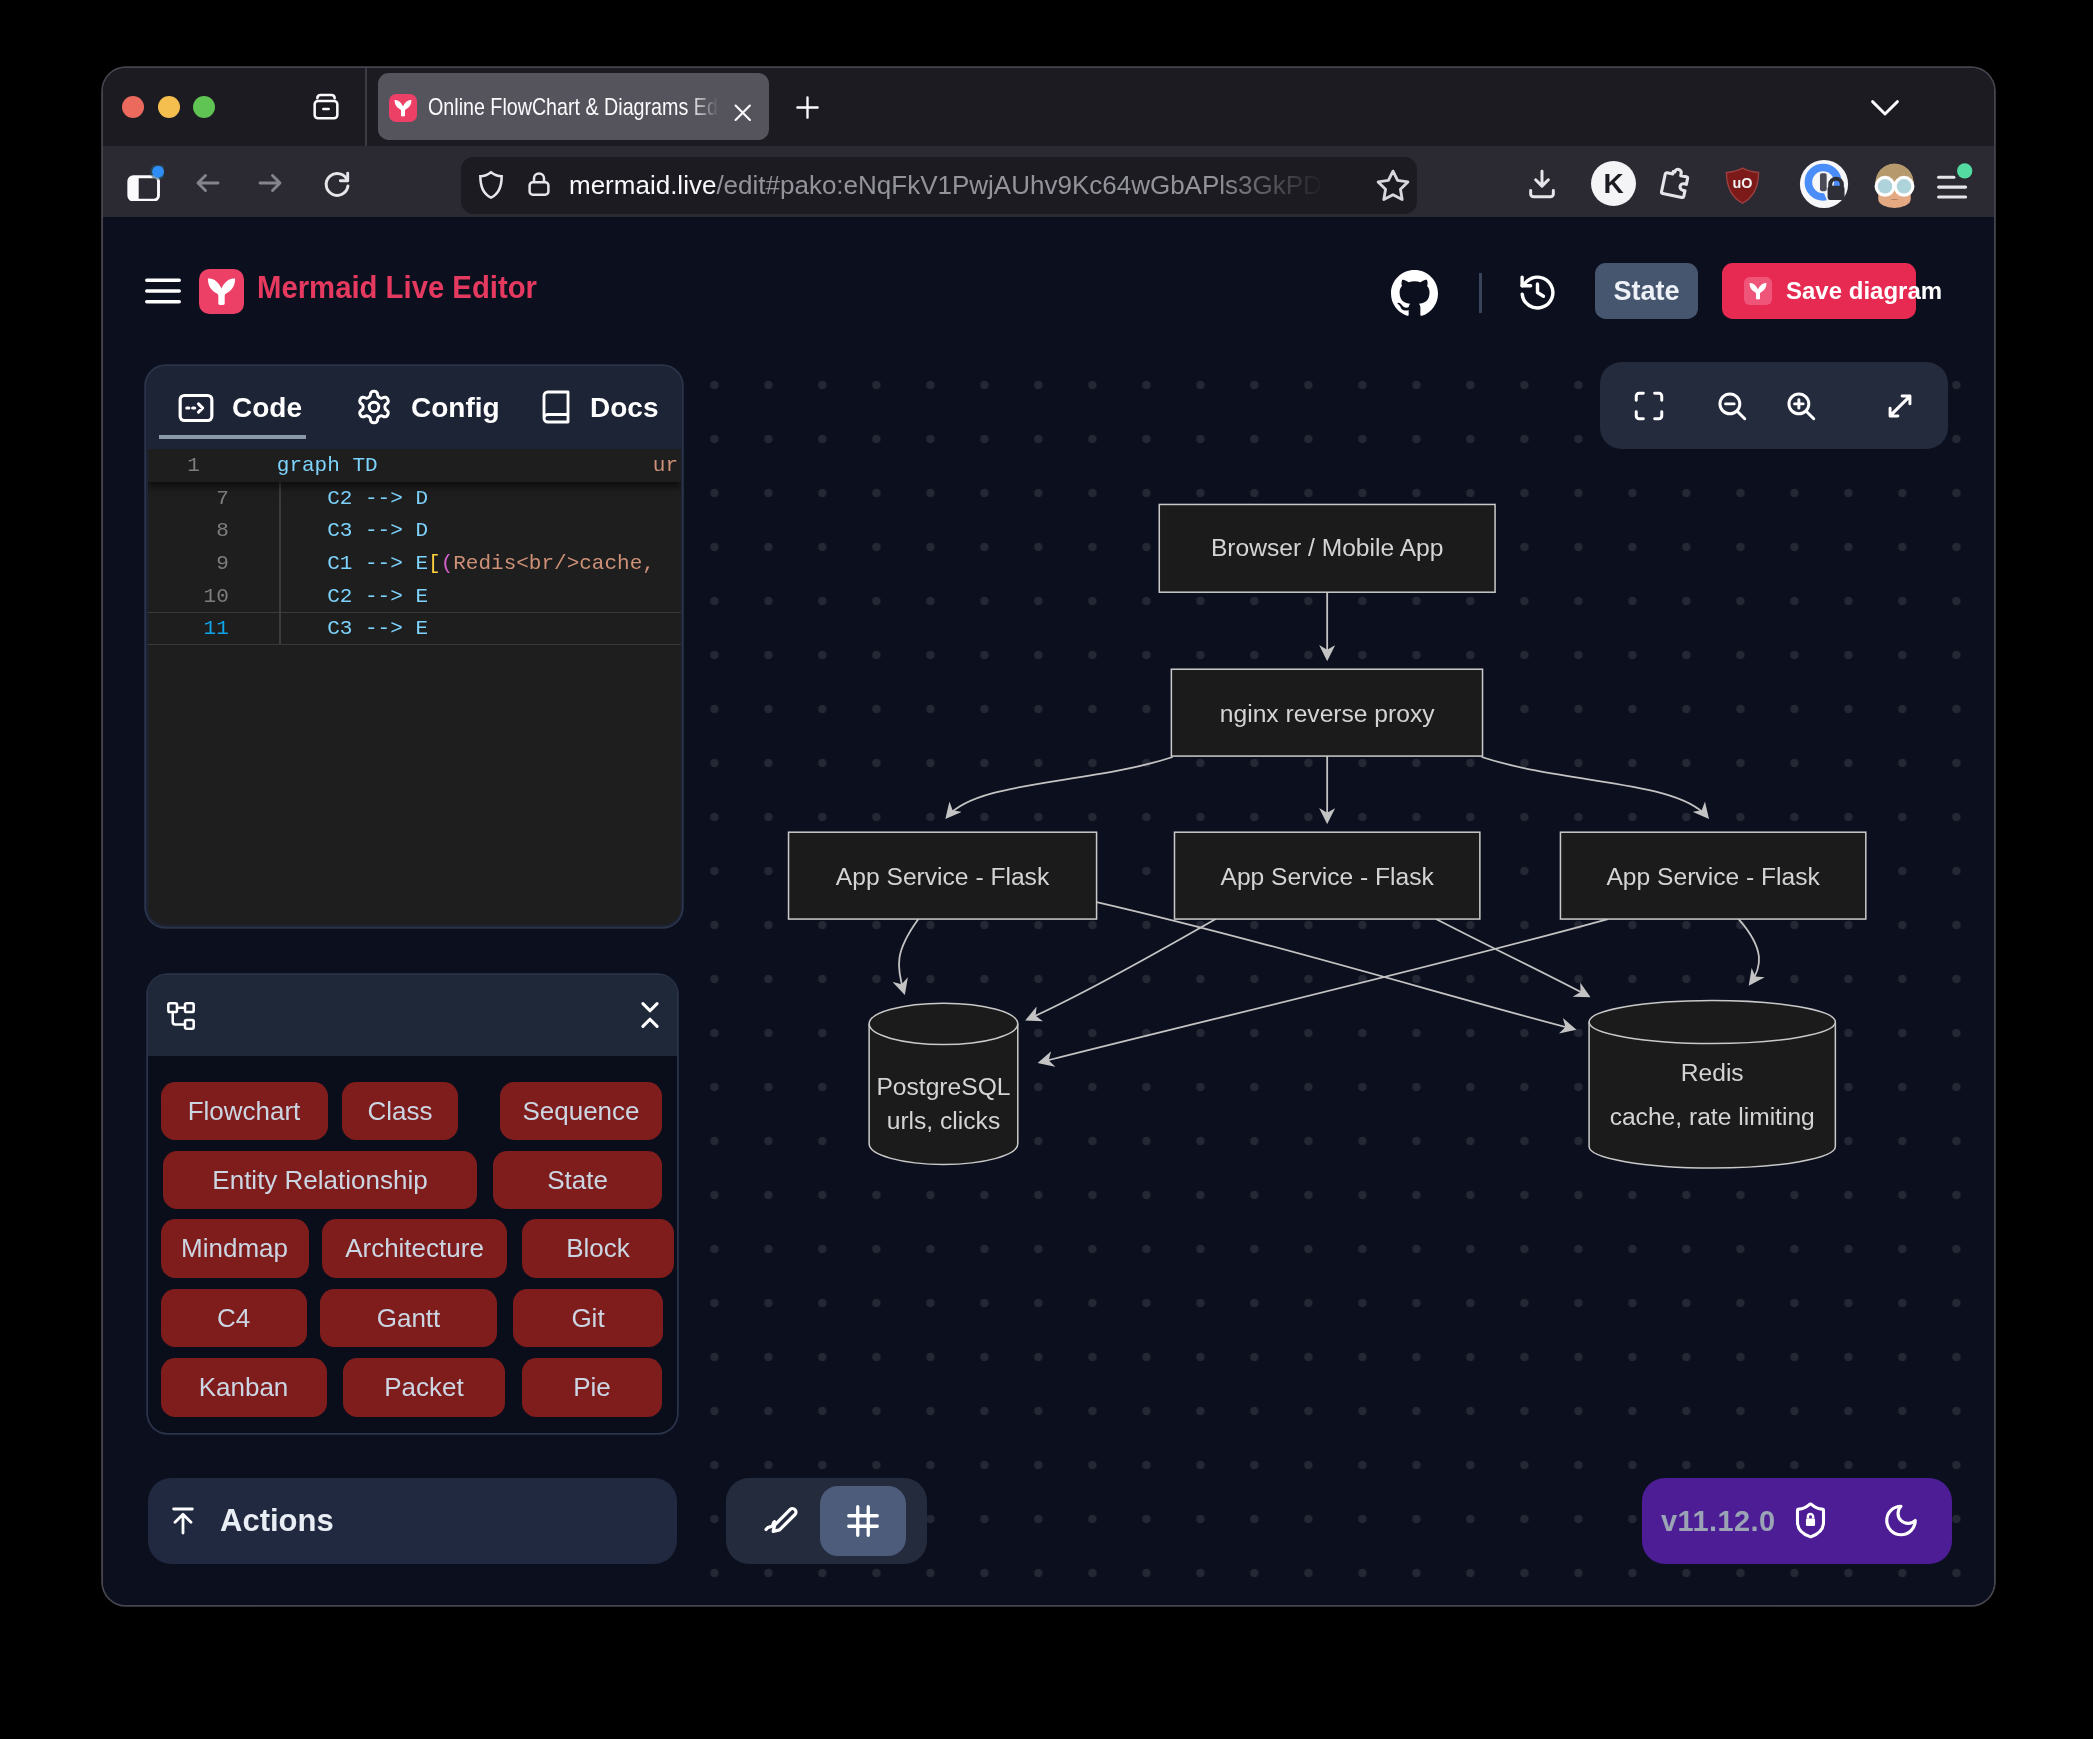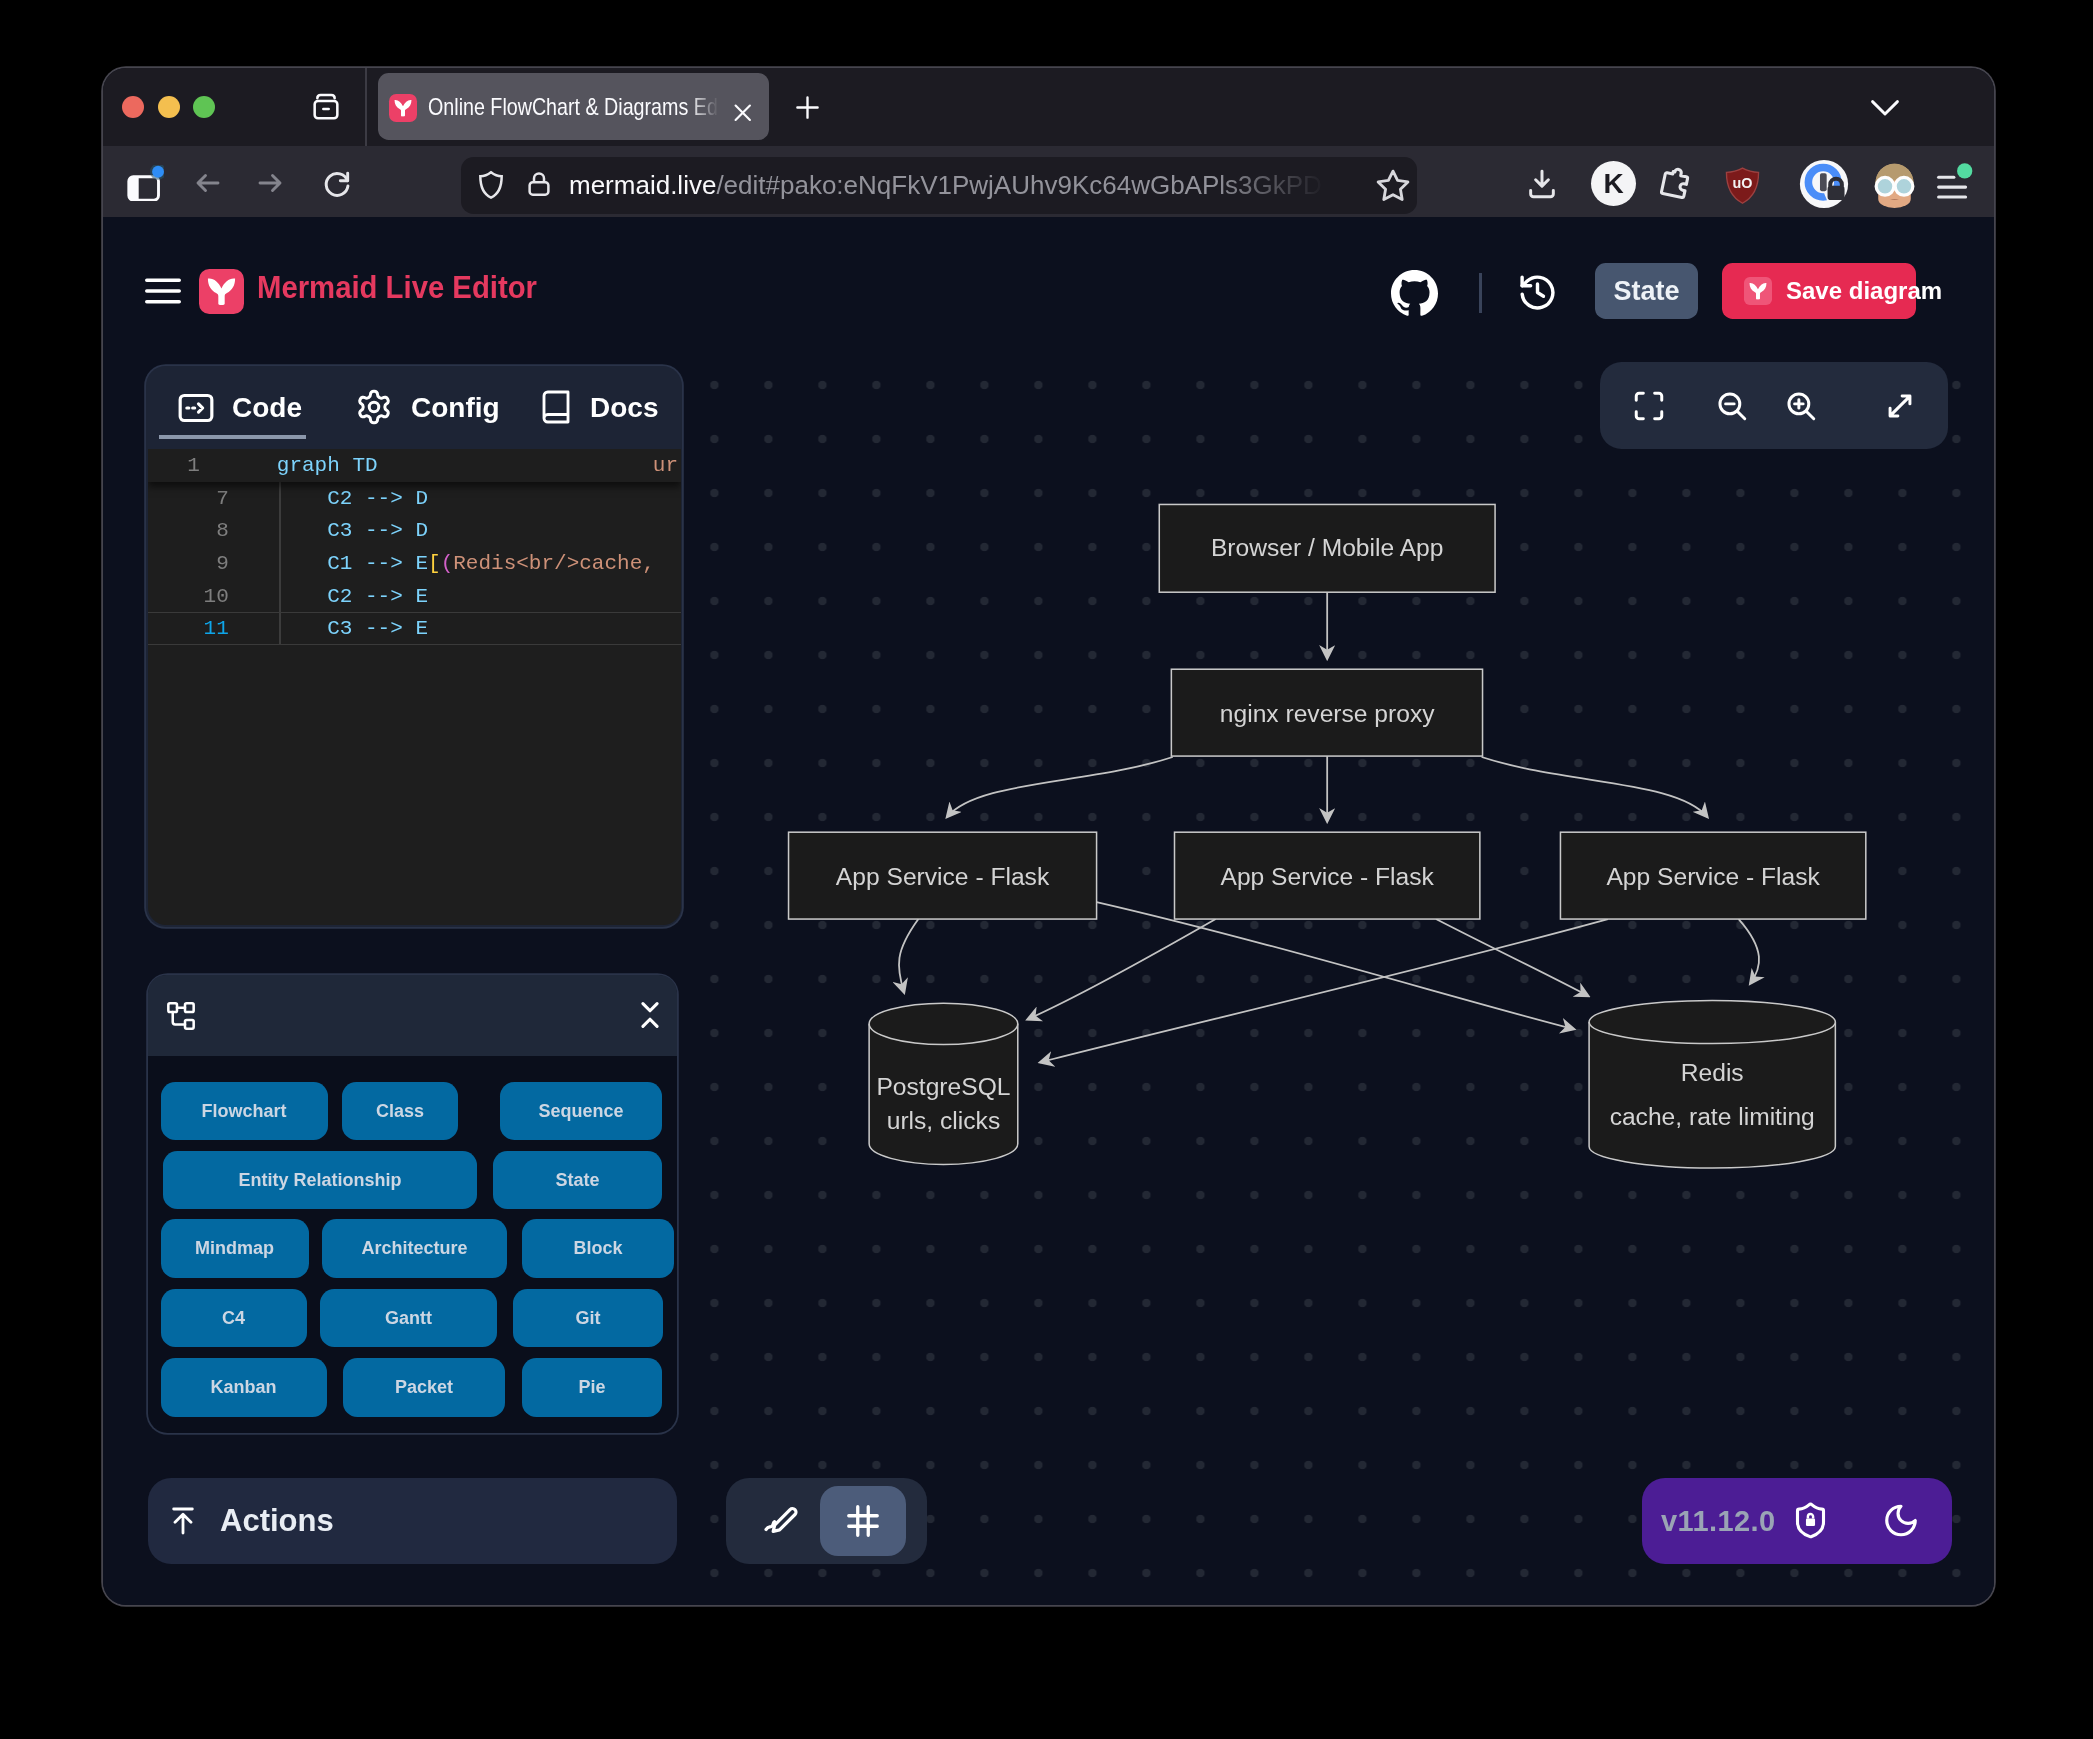--- a/index.html
+++ b/index.html
@@ -51,22 +51,22 @@
   .ccode { position:absolute; left:129px; }
   .c-b { color:#7dd3fc; } .c-y { color:#ffd23e; }
   .c-m { color:#d361c9; } .c-o { color:#ce9178; }
   
   #panel-sample { position:absolute; left:45px; top:907px; width:529px; height:458px;
     border-radius:19.7px; background:#0a0e1b; box-shadow:0 0 0 1.8px #2a3349; }
   #panel-sample .hd { position:absolute; left:0; top:0; width:100%; height:81px;
     background:#1f2839; border-radius:18px 18px 0 0; }
   #panel-sample .hd .t { position:absolute; left:69px; top:0; line-height:81px; color:#e9edf4;
     font-size:28px; font-weight:700; letter-spacing:0.4px; }
-  .sbtn { position:absolute; background:#0369a1; border-radius:14.3px; color:#ccd6e3;
-    font-size:18px; font-weight:700; text-align:center; }
+  .sbtn { position:absolute; background:#7f1d1d; border-radius:14.3px; color:#ccd6e3;
+    font-size:26px; font-weight:400; text-align:center; }
   
   #actions { position:absolute; left:45px; top:1410px; width:529px; height:86px; border-radius:23px;
     background:#212940; }
   #actions .t { position:absolute; left:72px; top:0; line-height:86px; color:#e9edf4;
     font-size:31px; font-weight:700; }
   #toggle { position:absolute; left:623px; top:1410px; width:201px; height:86px; border-radius:23px;
     background:#232b3d; }
   #toggle .act { position:absolute; left:94px; top:8px; width:86px; height:70px; border-radius:18px;
     background:#4c5c7a; }
   #verpill { position:absolute; left:1539px; top:1410px; width:310px; height:86px; border-radius:23px;

